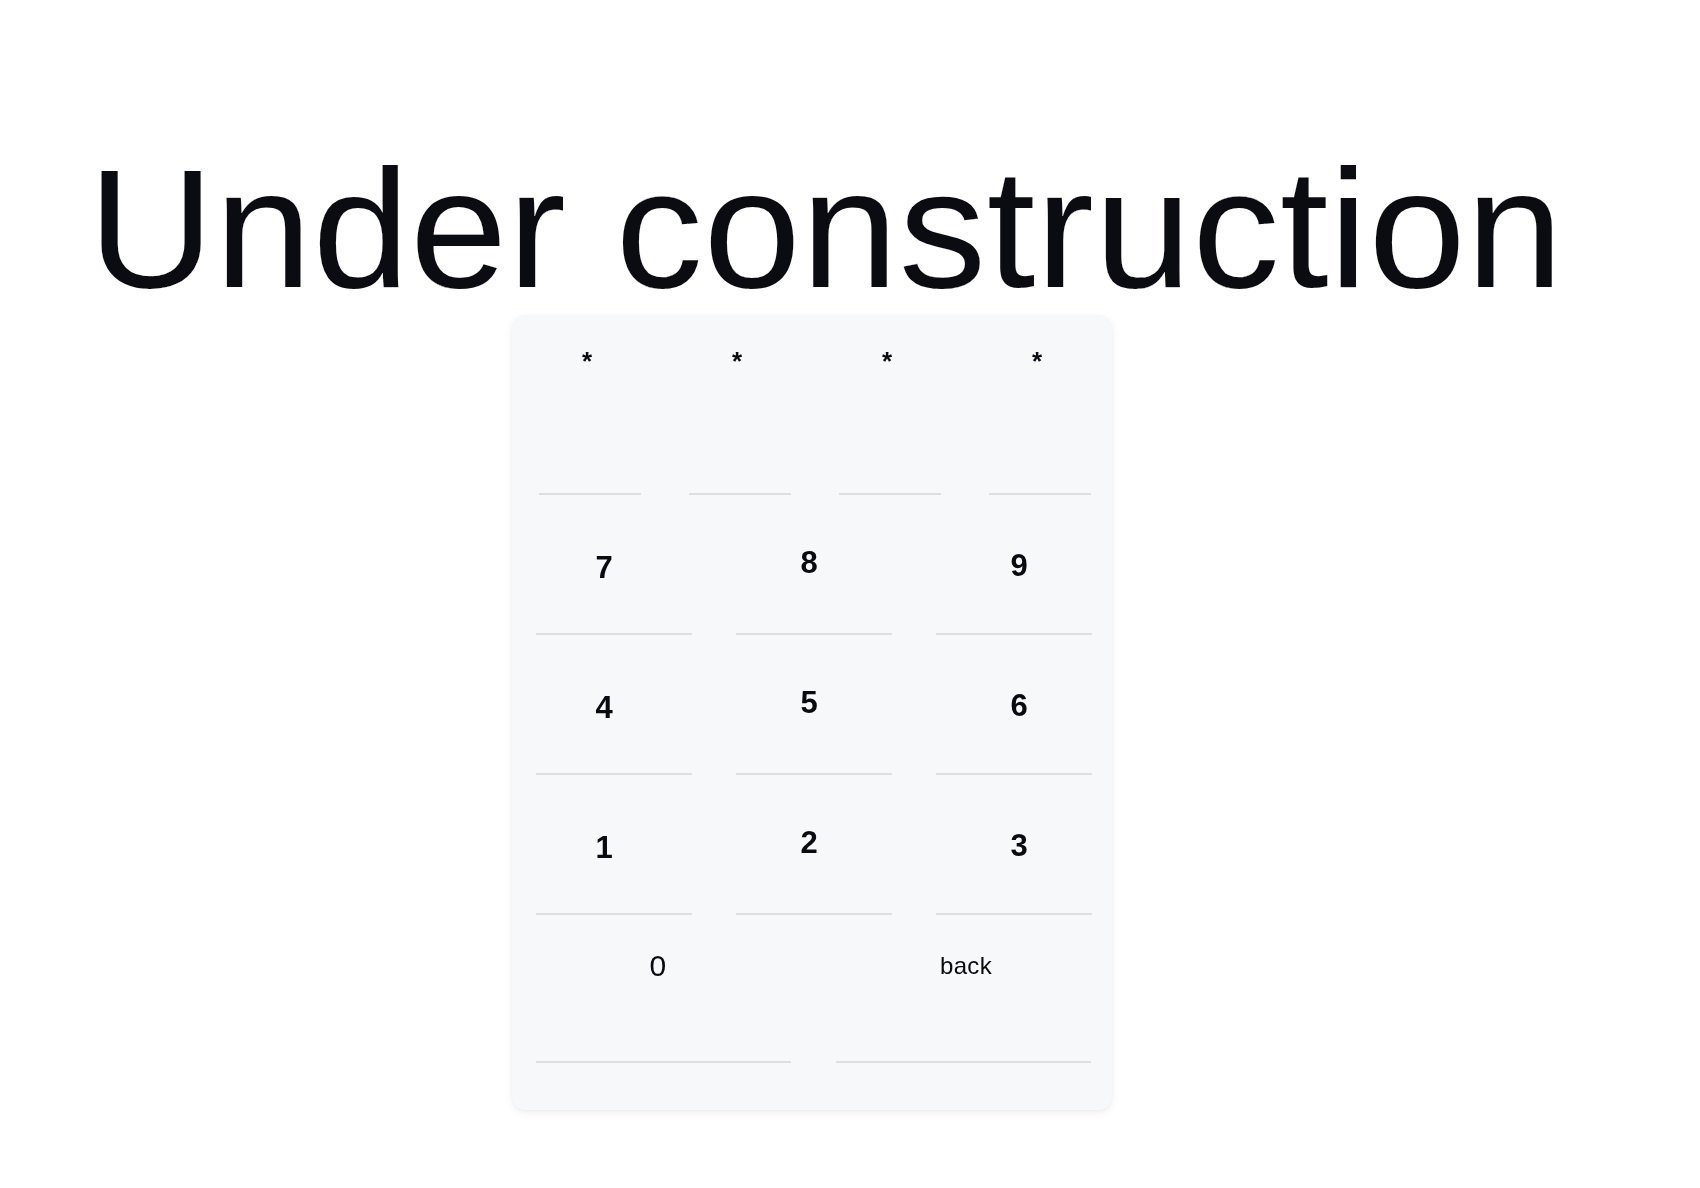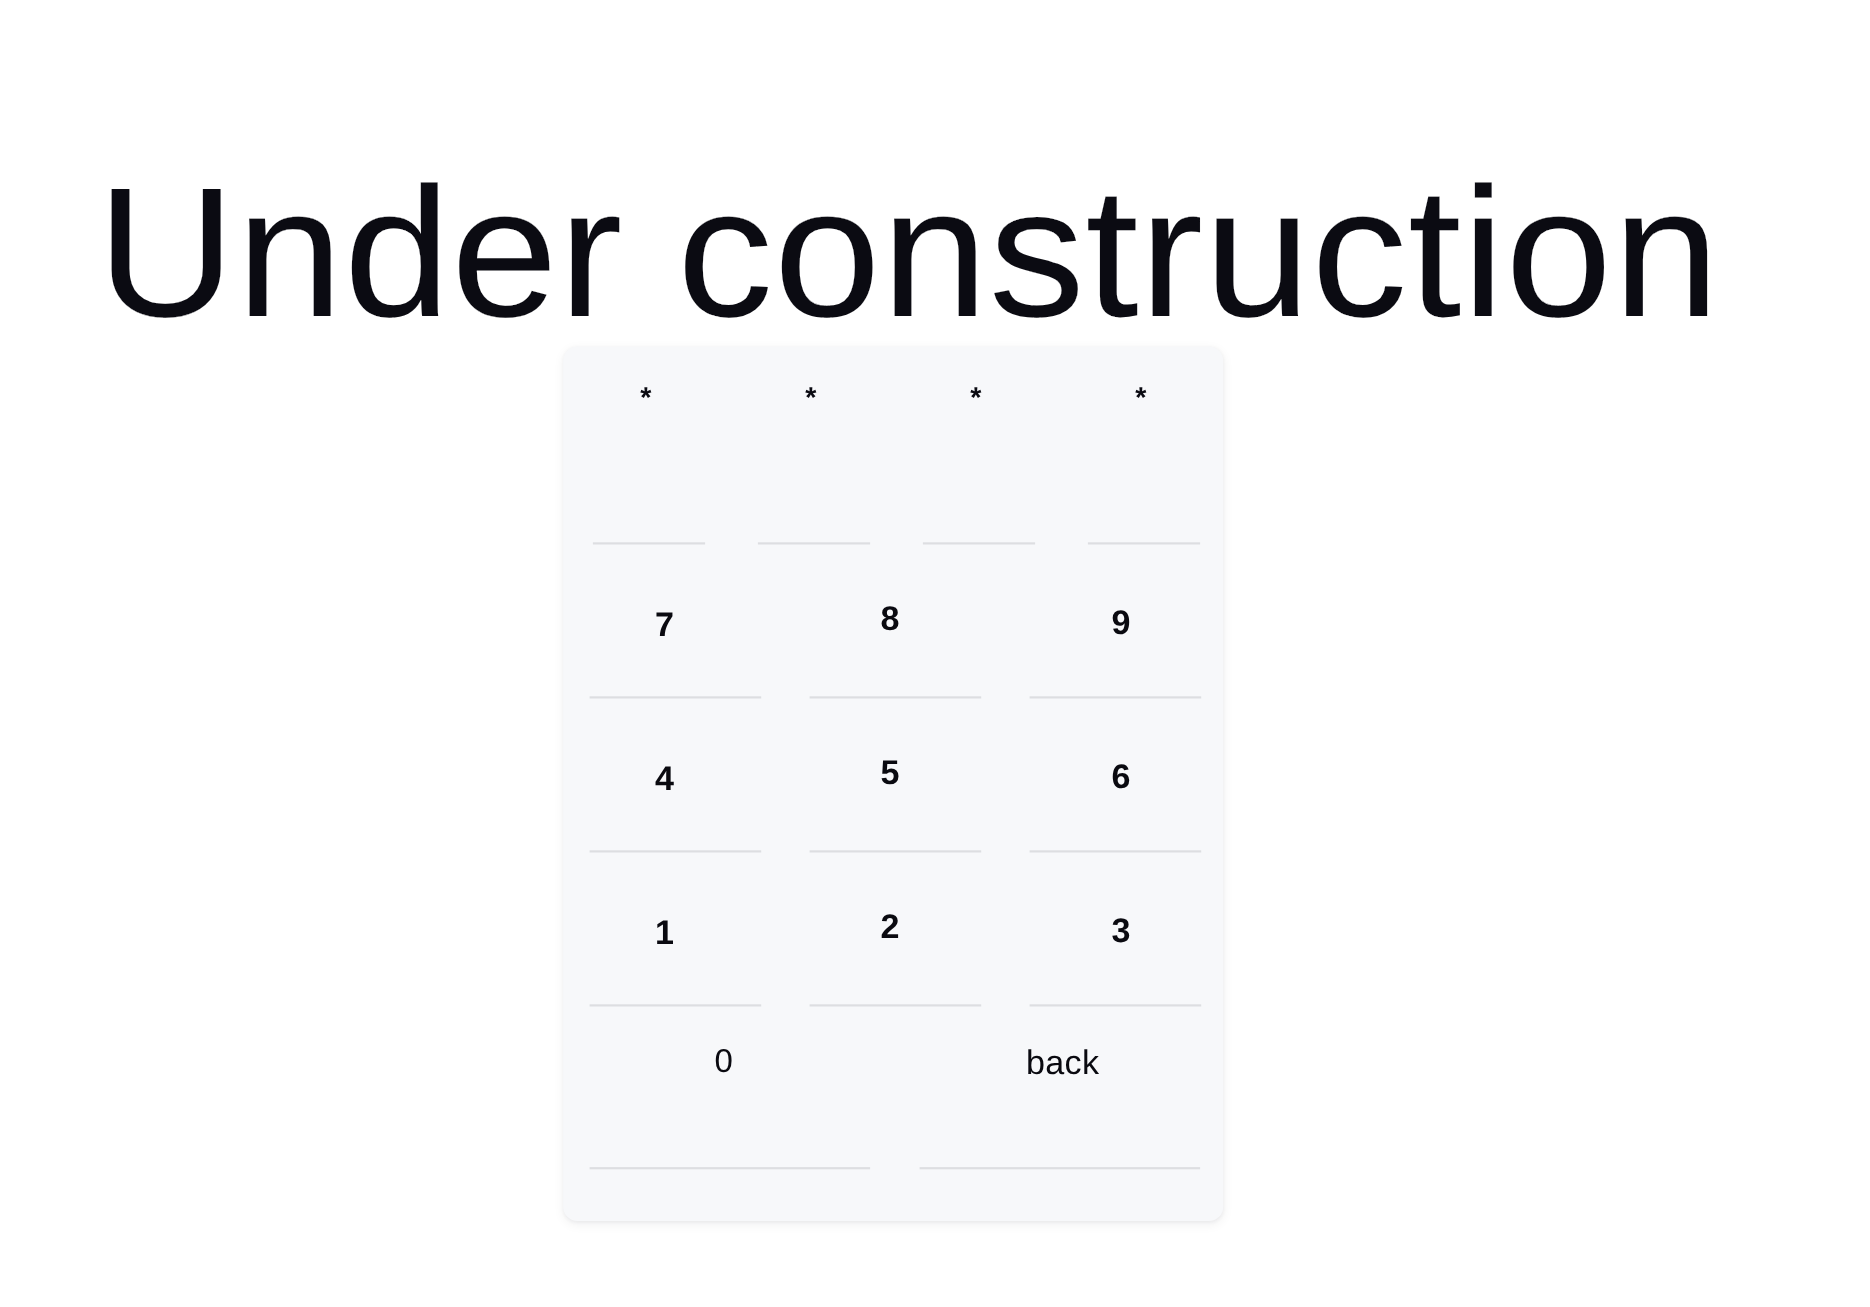--- a/index.html
+++ b/index.html
@@ -166,21 +166,21 @@
     font-family: "Liberation Sans", "DejaVu Sans", sans-serif;
     font-size: 32px;
     font-weight: 400;
     color: #0a0a10;
     line-height: 1;
     letter-spacing: 0.3px;
     transform: translateY(-47px);
     user-select: none;
   }
   .bottom-key.zero .bottom-label { font-size: 30px; transform: translate(-4px, -47px); }
-  .bottom-key.back .bottom-label { font-size: 31px; transform: translate(4px, -47px); text-align: center; }
+  .bottom-key.back .bottom-label { font-size: 24px; transform: translate(4px, -47px); text-align: center; }
 </style>
 </head>
 <body>
 
 <h1 class="page-title">Under construction</h1>
 
 <div class="keypad-card">
 
   <div class="pin-row">
     <div class="pin-cell">

